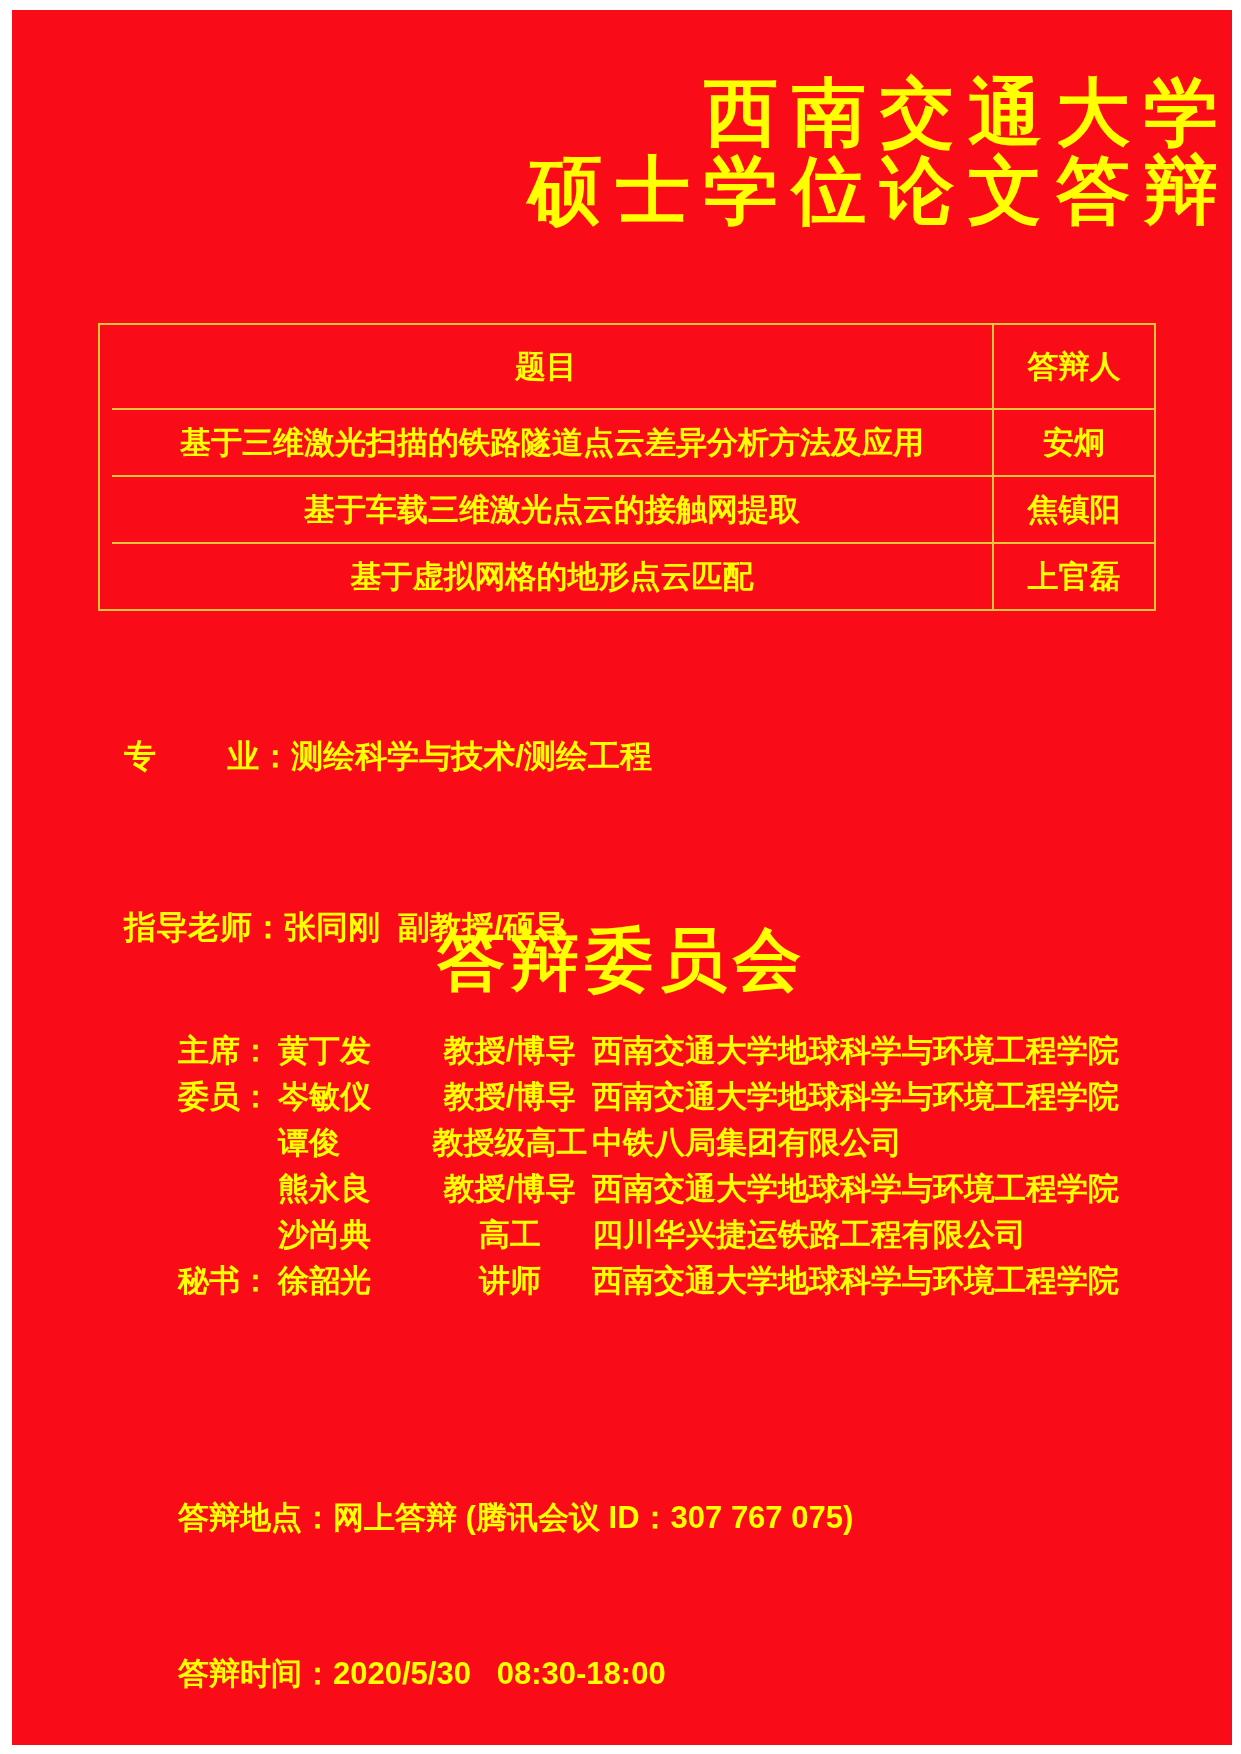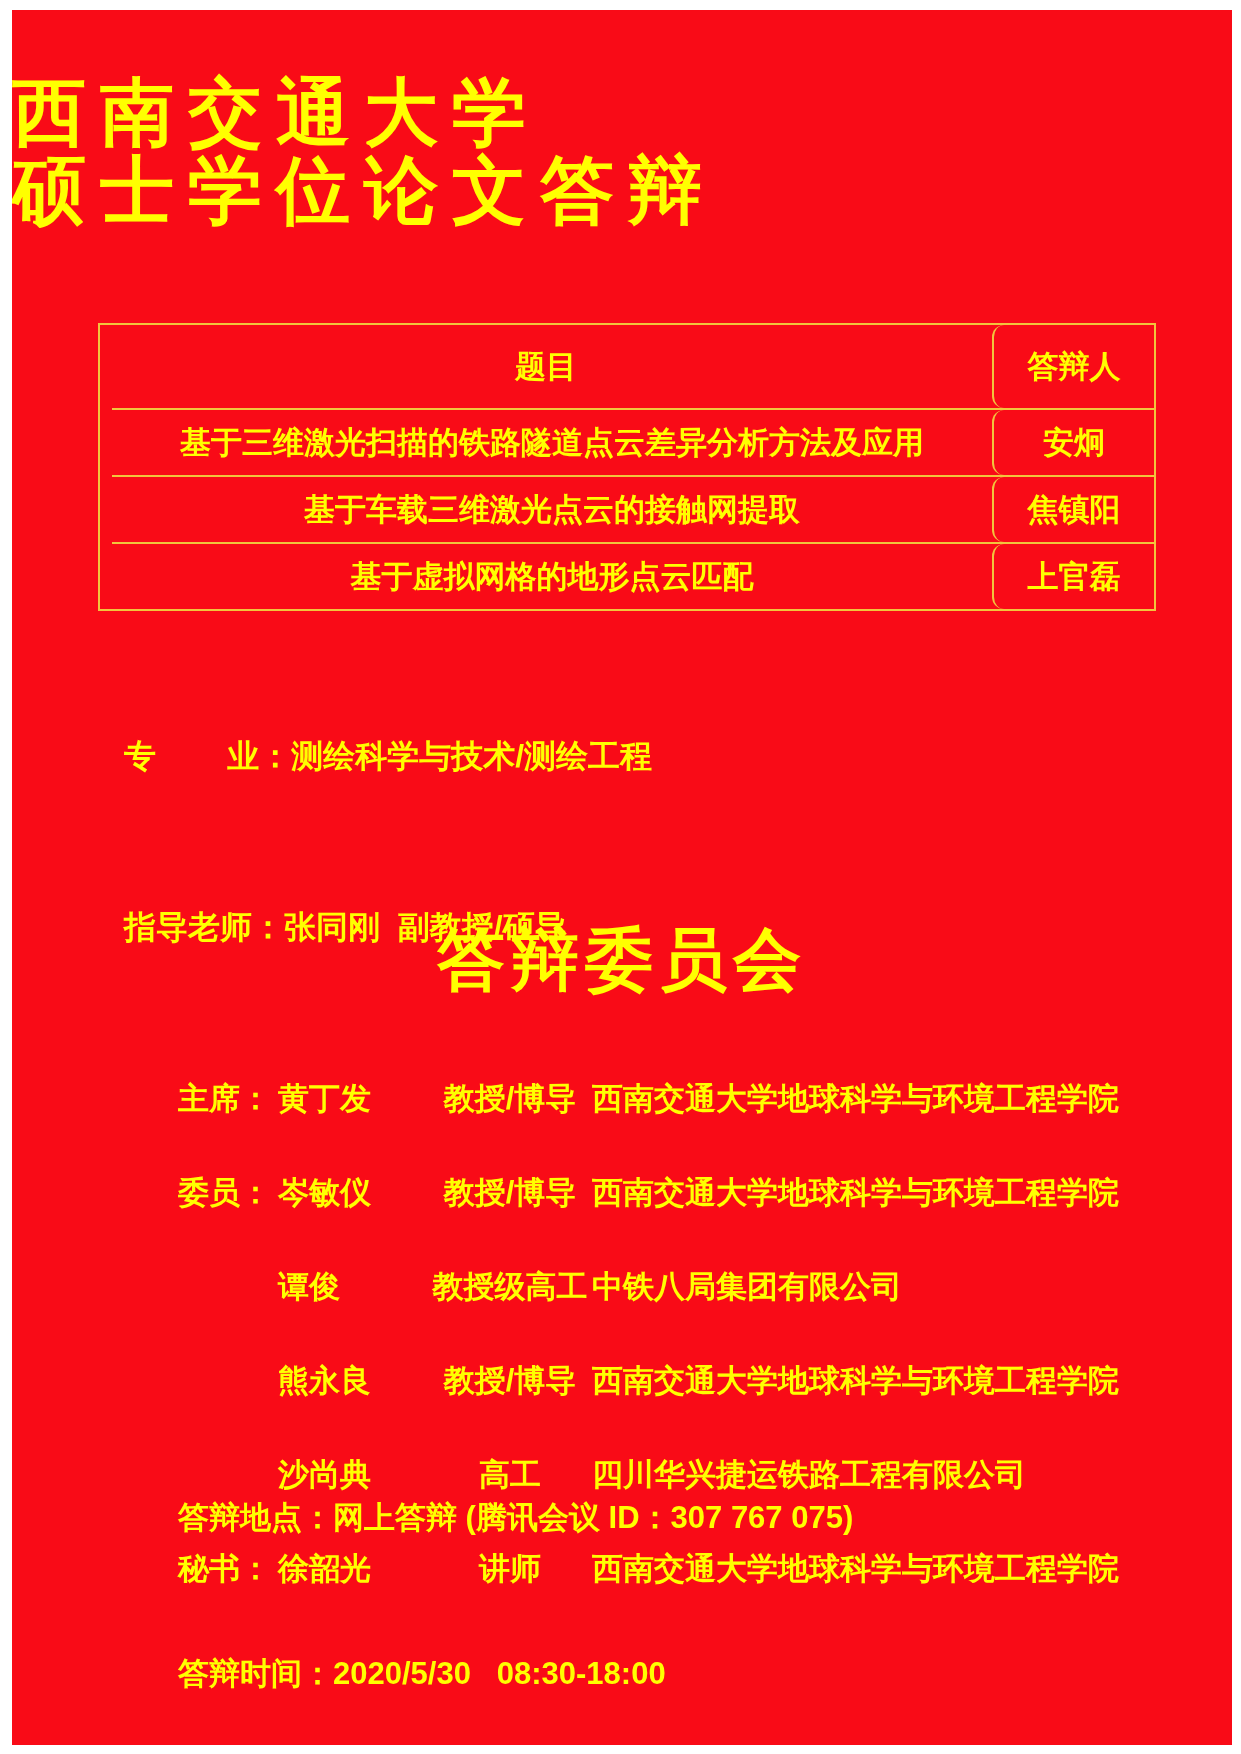--- a/index.html
+++ b/index.html
@@ -7,58 +7,58 @@
     width:1241px;height:1754px;position:relative;
     font-family:"Liberation Sans","DejaVu Sans",sans-serif;
     background:#ffffff;
   }
   .page{position:absolute;inset:0;background:#ffffff;}
   .red-area{
     position:absolute;left:12px;top:10px;right:9px;bottom:9px;
     background:#f90b17;overflow:hidden;
   }
   
-  .title-block{position:absolute;top:64px;left:0;right:13px;text-align:left;}
+  .title-block{position:absolute;top:64px;left:0;right:0;text-align:right;}
   .title-line{
     font-size:74px;font-weight:bold;color:#ffff00;
     letter-spacing:14px;line-height:78px;white-space:nowrap;
   }
   
   .thesis-table{
     position:absolute;left:86px;top:313px;width:1054px;
     border:2px solid #f2c53d;color:#ffff00;font-weight:bold;
   }
   .t-row{display:flex;}
   .t-row + .t-row{border-top:2px solid #f2c53d;margin-left:12px;}
   .t-cell-title{
     flex:1;display:flex;align-items:center;justify-content:center;
     font-size:31px;text-align:center;padding:0 10px;
   }
   .t-cell-name{
     width:160px;display:flex;align-items:center;justify-content:center;
-    border-left:2px solid #f2c53d;font-size:31px;border-radius:12px;
+    border-left:2px solid #f2c53d;font-size:31px;
   }
   .t-head{height:83px;}
   .t-data{height:65px;}
   
   .info-block{
     position:absolute;left:112px;top:604px;
     color:#ffff00;font-weight:bold;font-size:32px;line-height:57px;
     white-space:pre;
   }
   
   .committee-heading{
     position:absolute;top:905px;left:0;right:0;text-align:center;
     font-size:68px;font-weight:bold;color:#ffff00;letter-spacing:6px;
   }
   .committee-list{
     position:absolute;left:166px;top:1018px;right:40px;
     color:#ffff00;font-weight:bold;font-size:31px;
   }
-  .c-row{display:flex;height:46px;align-items:center;margin-top:48px;}
+  .c-row{display:flex;height:46px;align-items:center;}
   .c-role{width:100px;white-space:pre;}
   .c-name{width:150px;}
   .c-title{width:164px;text-align:center;white-space:nowrap;}
   .c-aff{flex:1;white-space:nowrap;}
   
   .footer-block{
     position:absolute;left:166px;top:1378px;
     color:#ffff00;font-weight:bold;font-size:31px;line-height:52px;
     white-space:pre;
   }

